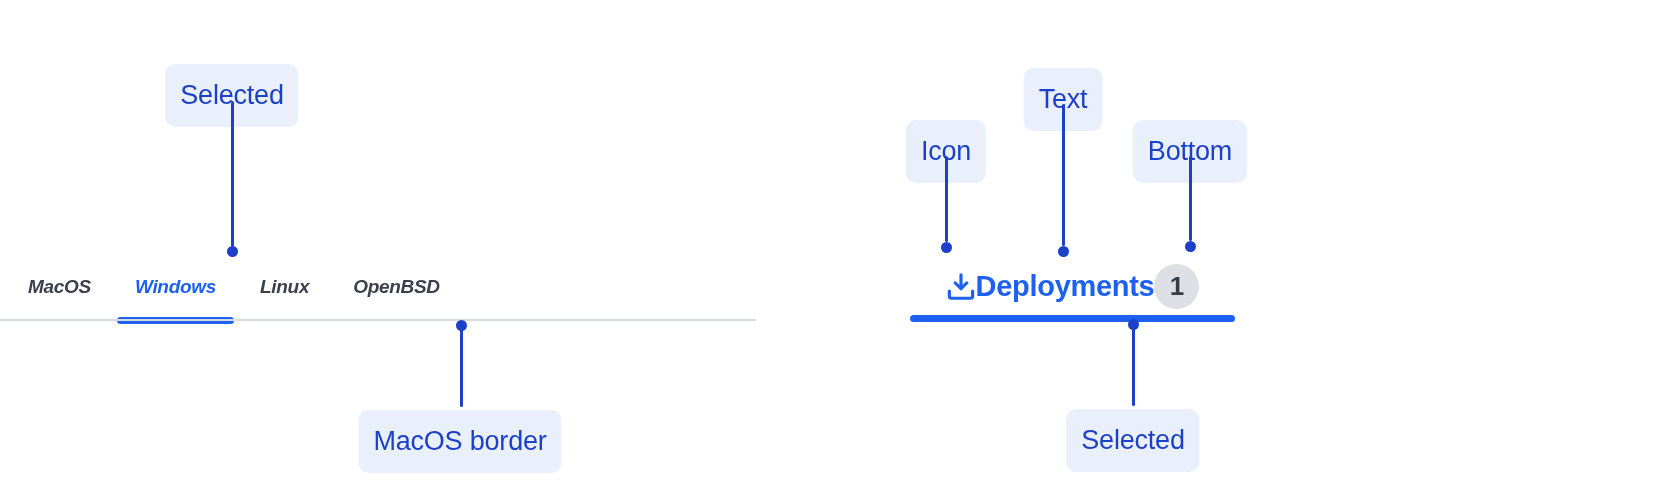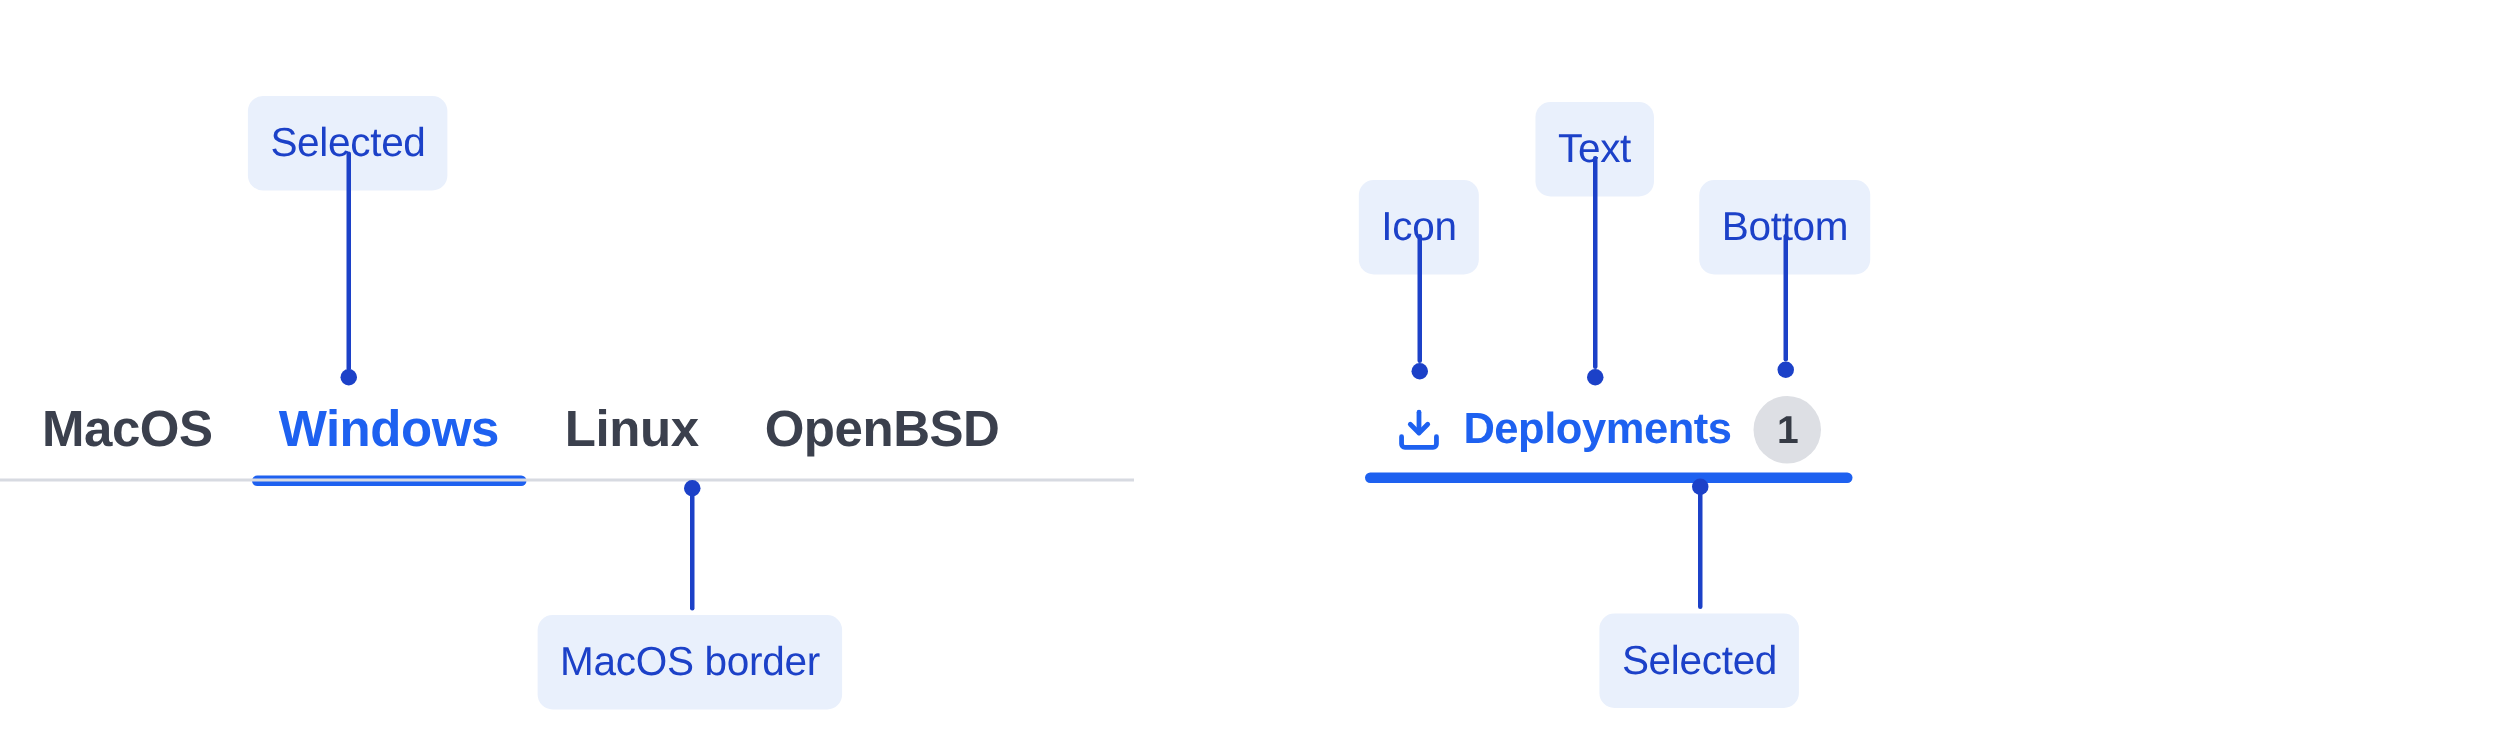--- a/index.html
+++ b/index.html
@@ -23,38 +23,38 @@
 
   
   .tabbar{
     position:absolute;left:6px;top:252px;height:69px;
     display:flex;align-items:center;
   }
   .tab{
     position:relative;height:100%;
     display:flex;align-items:center;
     padding:0 22px;
-    font-size:34px;font-weight:600;letter-spacing:-0.3px;
+    font-size:19px;font-weight:600;letter-spacing:-0.3px;
     color:var(--tab-text);
-    cursor:pointer;white-space:nowrap;
+    cursor:pointer;white-space:nowrap;font-style:italic;
   }
   .tab.selected{color:var(--accent);justify-content:flex-end;}
   .tab-underline{
     position:absolute;left:4px;right:4px;bottom:-3px;height:7px;
     background:var(--accent);border-radius:4px;
   }
   .divider{
     position:absolute;left:0;top:319px;width:756px;height:2px;
     background:var(--divider);
   }
 
   
   .tab2{
     position:absolute;left:910px;top:258px;width:325px;height:57px;
-    display:flex;align-items:center;justify-content:center;gap:15px;
+    display:flex;align-items:center;justify-content:center;gap:0;
     cursor:pointer;
   }
   .tab2-label{
     font-size:29px;font-weight:600;letter-spacing:-0.3px;
     color:var(--accent);white-space:nowrap;
   }
   .dl-icon{width:30px;height:30px;display:block;}
   .badge{
     width:45px;height:45px;border-radius:50%;
     background:var(--badge-bg);color:var(--badge-text);

